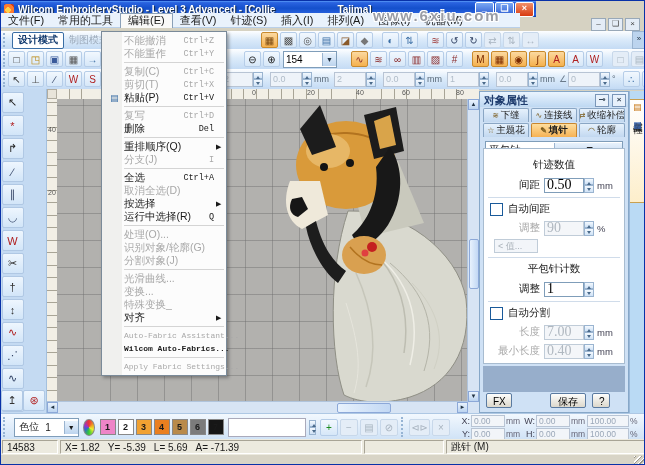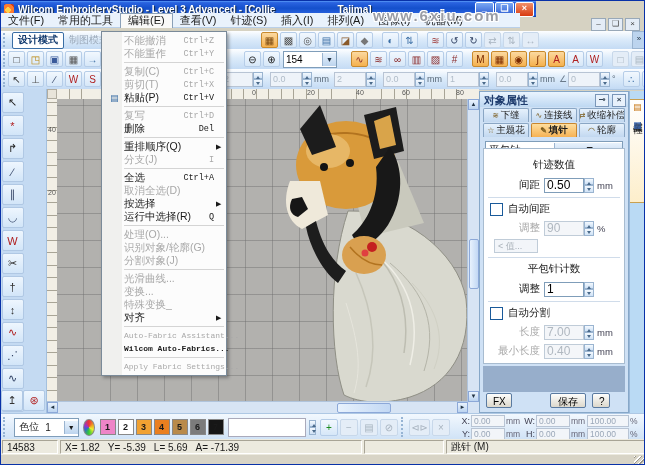--- a/index.html
+++ b/index.html
@@ -123,22 +123,22 @@
   .psel{display:flex;align-items:center;padding:4px 5px 3px 5px;}
   .psel .box{flex:1;height:15px;background:#fff;border:1px solid #7f9db9;display:flex;align-items:center;}
   .psel .box span{flex:1;padding-left:3px;font-size:10.5px;}
   .psel .drop{width:14px;height:13px;background:linear-gradient(180deg,#e8f2fc,#bcd4ee);
     border-left:1px solid #9ab4d0;font-size:7px;text-align:center;line-height:13px;}
   .pbody{position:absolute;left:3px;right:3px;top:56px;bottom:48px;background:#fff;
     border:1px solid #a8bcd0;padding:6px 4px 15px 4px;box-sizing:border-box;overflow:hidden;}
   .psec{text-align:center;font-size:10.5px;color:#222;margin:3px 0 5px 0;}
   .prow{display:flex;align-items:center;margin:3px 0;height:16px;}
   .prow .lb{width:52px;text-align:right;padding-right:4px;font-size:10.5px;flex:none;}
-  .prow input{width:34px;height:13px;border:1px solid #7f9db9;font-size:12px;padding:0 2px;
-    font-family:Liberation Sans, sans-serif;}
+  .prow input{width:34px;height:13px;border:1px solid #7f9db9;font-size:14px;padding:0 2px;
+    font-family:Liberation Serif, serif;}
   .prow .unit{font-size:9.5px;color:#445;margin-left:3px;}
   .prow.disrow .lb{color:#a8a8a8;}
   .prow.disrow input{border-color:#c0ccd8;background:#f4f6f9;color:#b0b8c0;}
   .phr{height:1px;background:#d0dcea;margin:4px 0;}
   .cbrow{display:flex;align-items:center;margin:4px 0;}
   .cb{width:11px;height:11px;border:1px solid #1a5a9a;background:#fff;margin:0 5px 0 2px;flex:none;}
   .cbrow .clb{font-size:10.5px;}
   .pbtn-sm{width:44px;height:14px;border:1px solid #c0ccd8;background:#f2f5f9;color:#a8b0b8;
     font-size:9px;text-align:left;padding:0 3px;line-height:13px;margin-left:6px;}
   .props-gap{position:absolute;left:3px;right:3px;bottom:20px;height:26px;background:#97aecb;}

